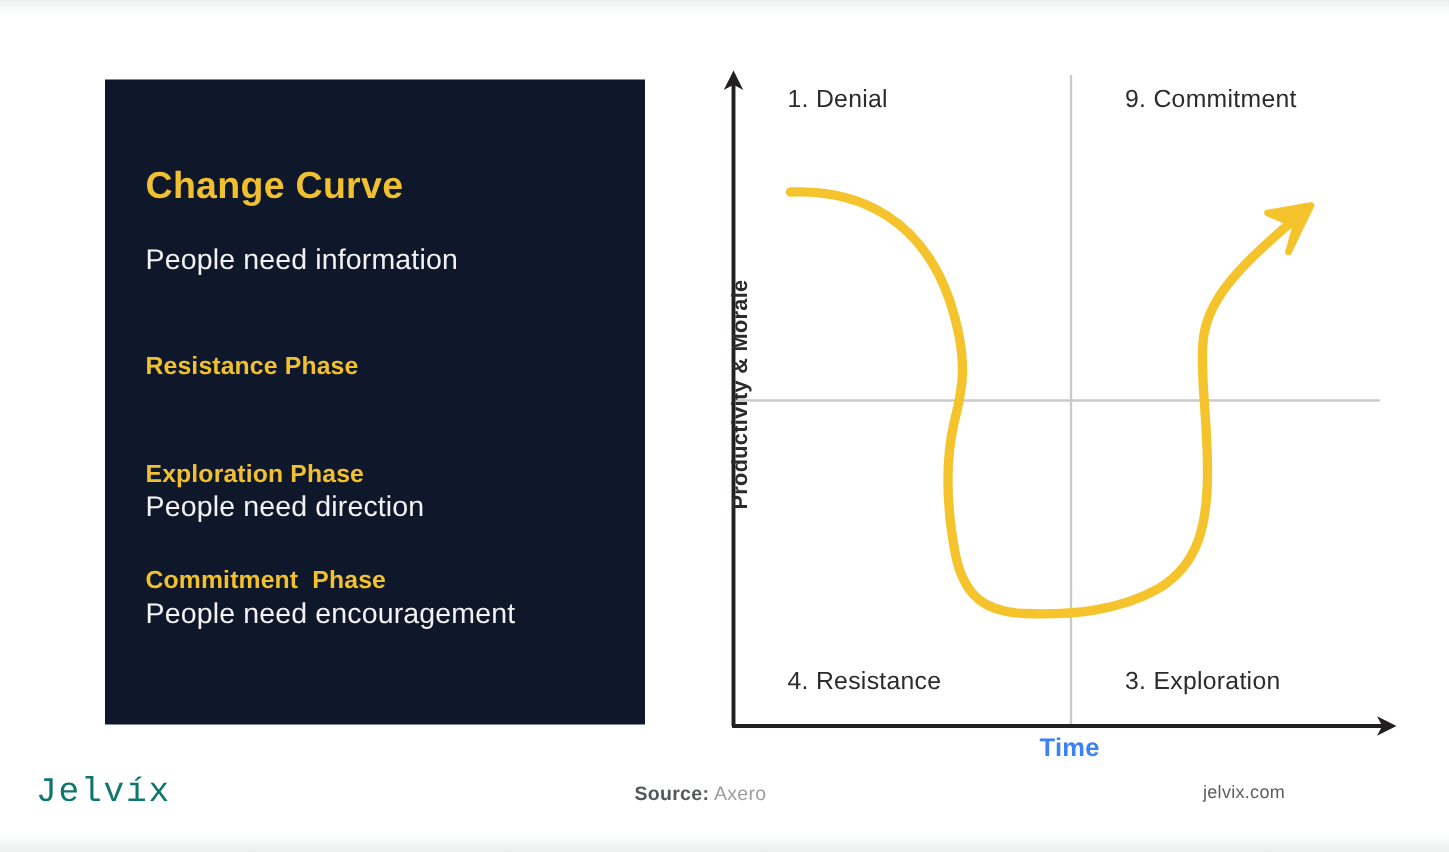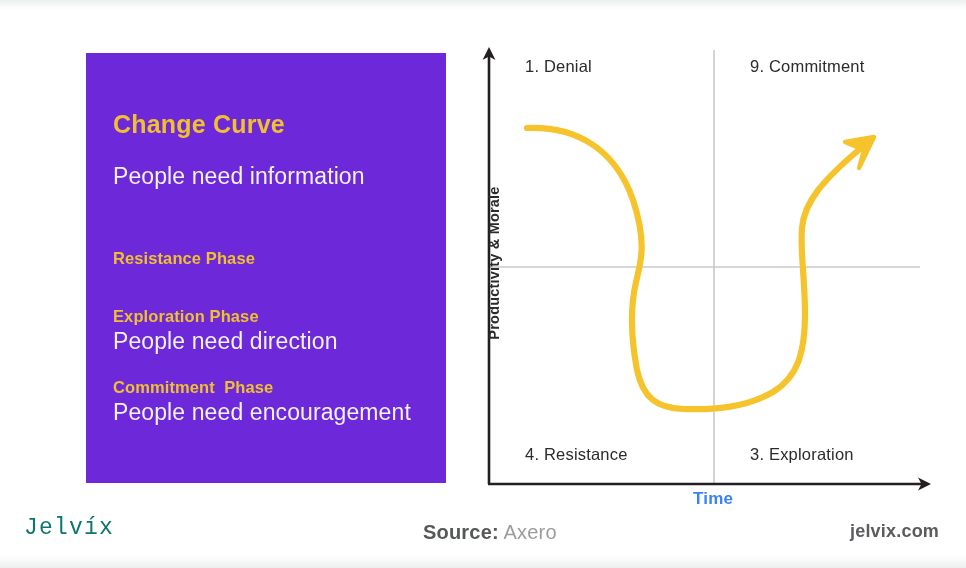--- a/index.html
+++ b/index.html
@@ -27,25 +27,25 @@
   .edge-band-bottom {
     position: absolute;
     left: 0; bottom: 0;
     width: 966px; height: 14px;
     background: linear-gradient(to top, #eceded 0%, #f8f9f9 55%, #ffffff 100%);
   }
 
   
   .panel {
     position: absolute;
-    left: 86px;
+    left: 70px;
     top: 53px;
     width: 360px;
     height: 430px;
-    background: #6d28d9;
+    background: #0f172a;
   }
   .panel-title {
     position: absolute;
     left: 27px;
     top: 57px;
     font-size: 25px;
     font-weight: bold;
     color: #f0c02e;
     letter-spacing: 0.2px;
   }
@@ -56,27 +56,27 @@
   }
   .phase-name {
     font-size: 16.5px;
     font-weight: bold;
     color: #f0c02e;
     letter-spacing: 0.1px;
     margin: 0 0 2px 0;
     white-space: pre;
   }
   .phase-desc {
-    font-size: 23px;
+    font-size: 19px;
     color: #f2f2f2;
     margin: 0;
     letter-spacing: 0.1px;
   }
   .pb0 { top: 110px; }
-  .pb1 { top: 182px; margin-top: 14px; }
+  .pb1 { top: 182px; }
   .pb2 { top: 254px; }
   .pb3 { top: 325px; }
 
   
   .chart {
     position: absolute;
     left: 455px;
     top: 30px;
     width: 500px;
     height: 480px;
@@ -125,38 +125,37 @@
     top: 515px;
     font-family: Liberation Mono, monospace;
     font-size: 23px;
     color: #0f766e;
     letter-spacing: 1.2px;
   }
   .source {
     position: absolute;
     left: 423px;
     top: 521px;
-    font-size: 20px;
+    font-size: 13px;
     letter-spacing: 0.2px;
   }
   .source-label {
     font-weight: bold;
     color: #555759;
   }
   .source-value {
     color: #9a9c9e;
   }
   .site {
     position: absolute;
-    left: 850px;
+    left: 802px;
     top: 521px;
-    font-size: 18px;
+    font-size: 12px;
     color: #5a5c5e;
     letter-spacing: 0.2px;
-    font-weight: bold;
   }
 </style>
 </head>
 <body>
 
 <div id="stage">
 
   <div class="edge-band-top"></div>
 
   <div class="panel">

